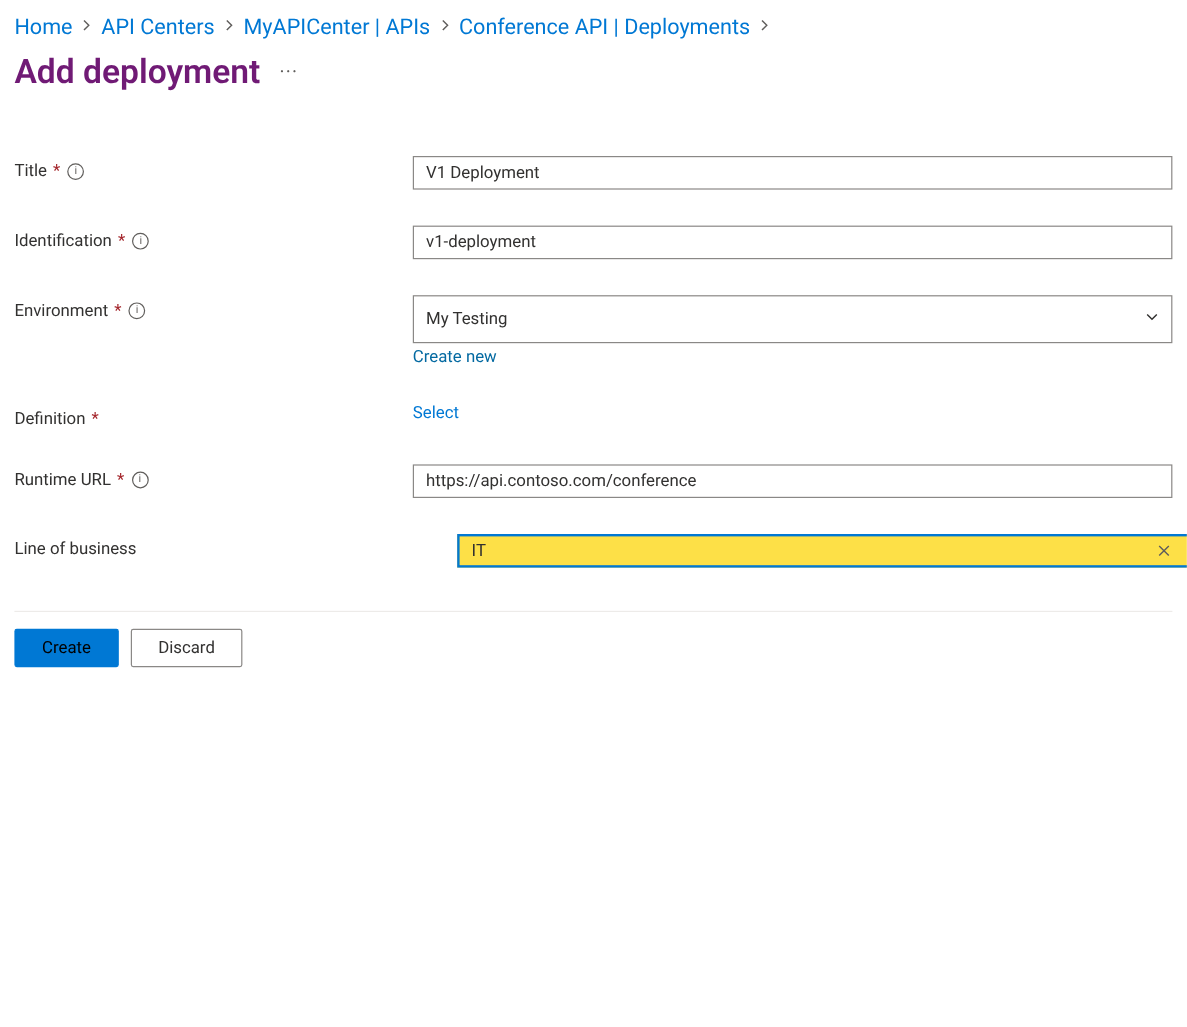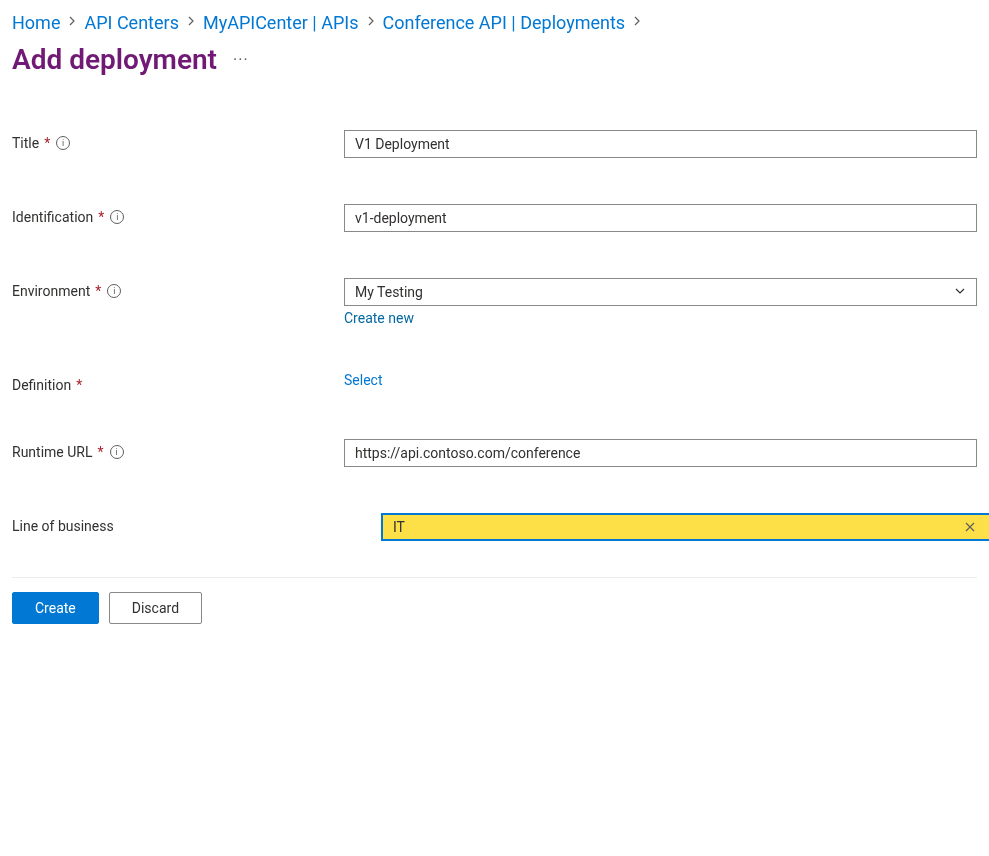--- a/index.html
+++ b/index.html
@@ -45,21 +45,21 @@
     }
     .more-icon {
       color: #605e5c;
       font-size: 16px;
       cursor: pointer;
       letter-spacing: 1px;
     }
     .form {
       display: flex;
       flex-direction: column;
-      gap: 46px;
+      gap: 30px;
     }
     .form-row {
       display: flex;
       align-items: flex-start;
     }
     .form-label {
       width: 332px;
       flex-shrink: 0;
       display: flex;
       align-items: center;
@@ -107,21 +107,21 @@
       border: 1px solid #8a8886;
       padding: 6px 10px;
       font-size: 14px;
       font-family: inherit;
       color: #323130;
       resize: both;
       outline: none;
     }
     .dropdown {
       width: 100%;
-      height: 28px;
+      height: 40px;
       border: 1px solid #8a8886;
       padding: 0 10px;
       font-size: 14px;
       display: flex;
       align-items: center;
       justify-content: space-between;
       background: #fff;
       cursor: pointer;
     }
     .dropdown .chevron {
@@ -173,21 +173,21 @@
       height: 32px;
       padding: 0 22px;
       font-size: 14px;
       font-family: inherit;
       border-radius: 2px;
       cursor: pointer;
       border: 1px solid transparent;
     }
     .btn-primary {
       background: #0078d4;
-      color: #ffffff;
+      color: #000000;
       border-color: #0078d4;
     }
     .btn-secondary {
       background: #fff;
       color: #323130;
       border-color: #8a8886;
     }
     svg.chev {
       width: 12px;
       height: 12px;

